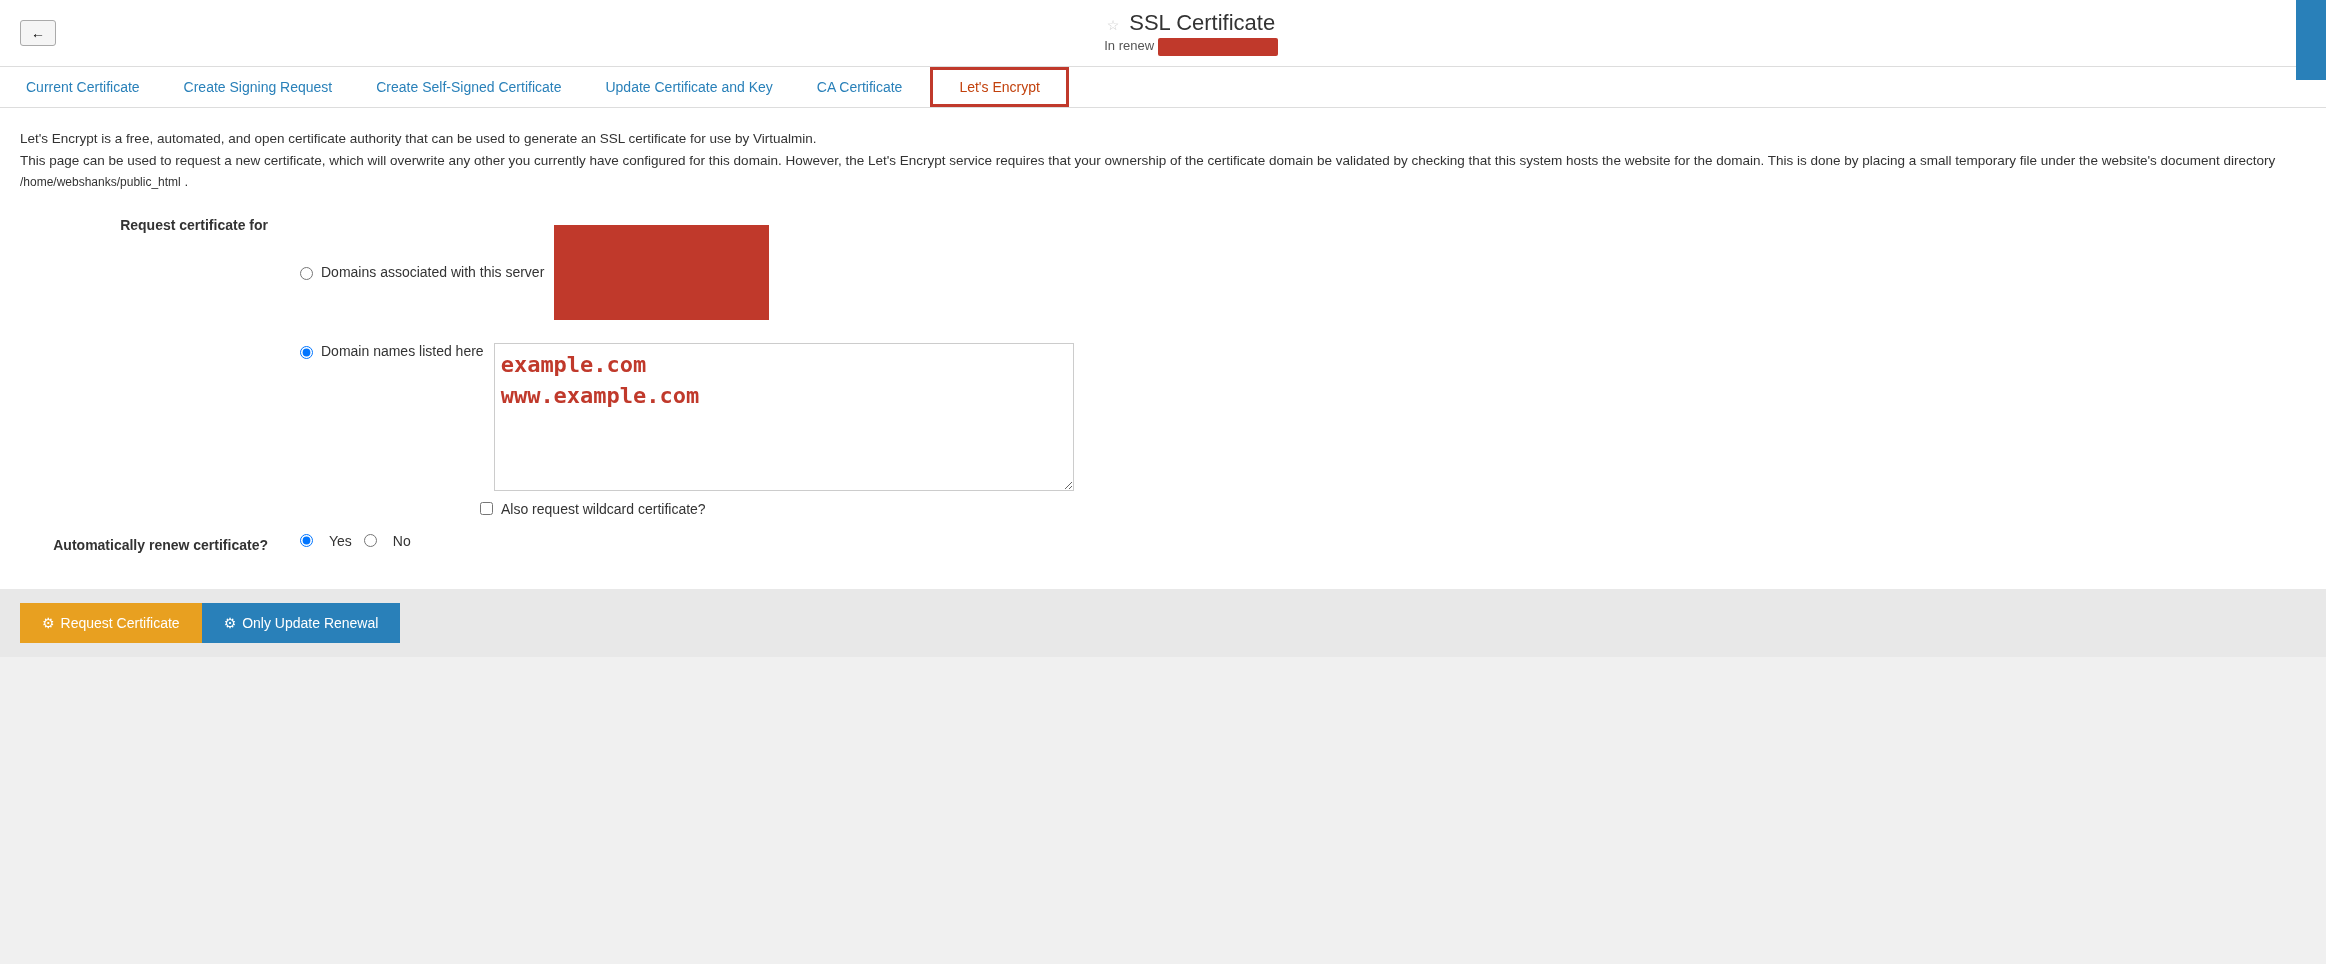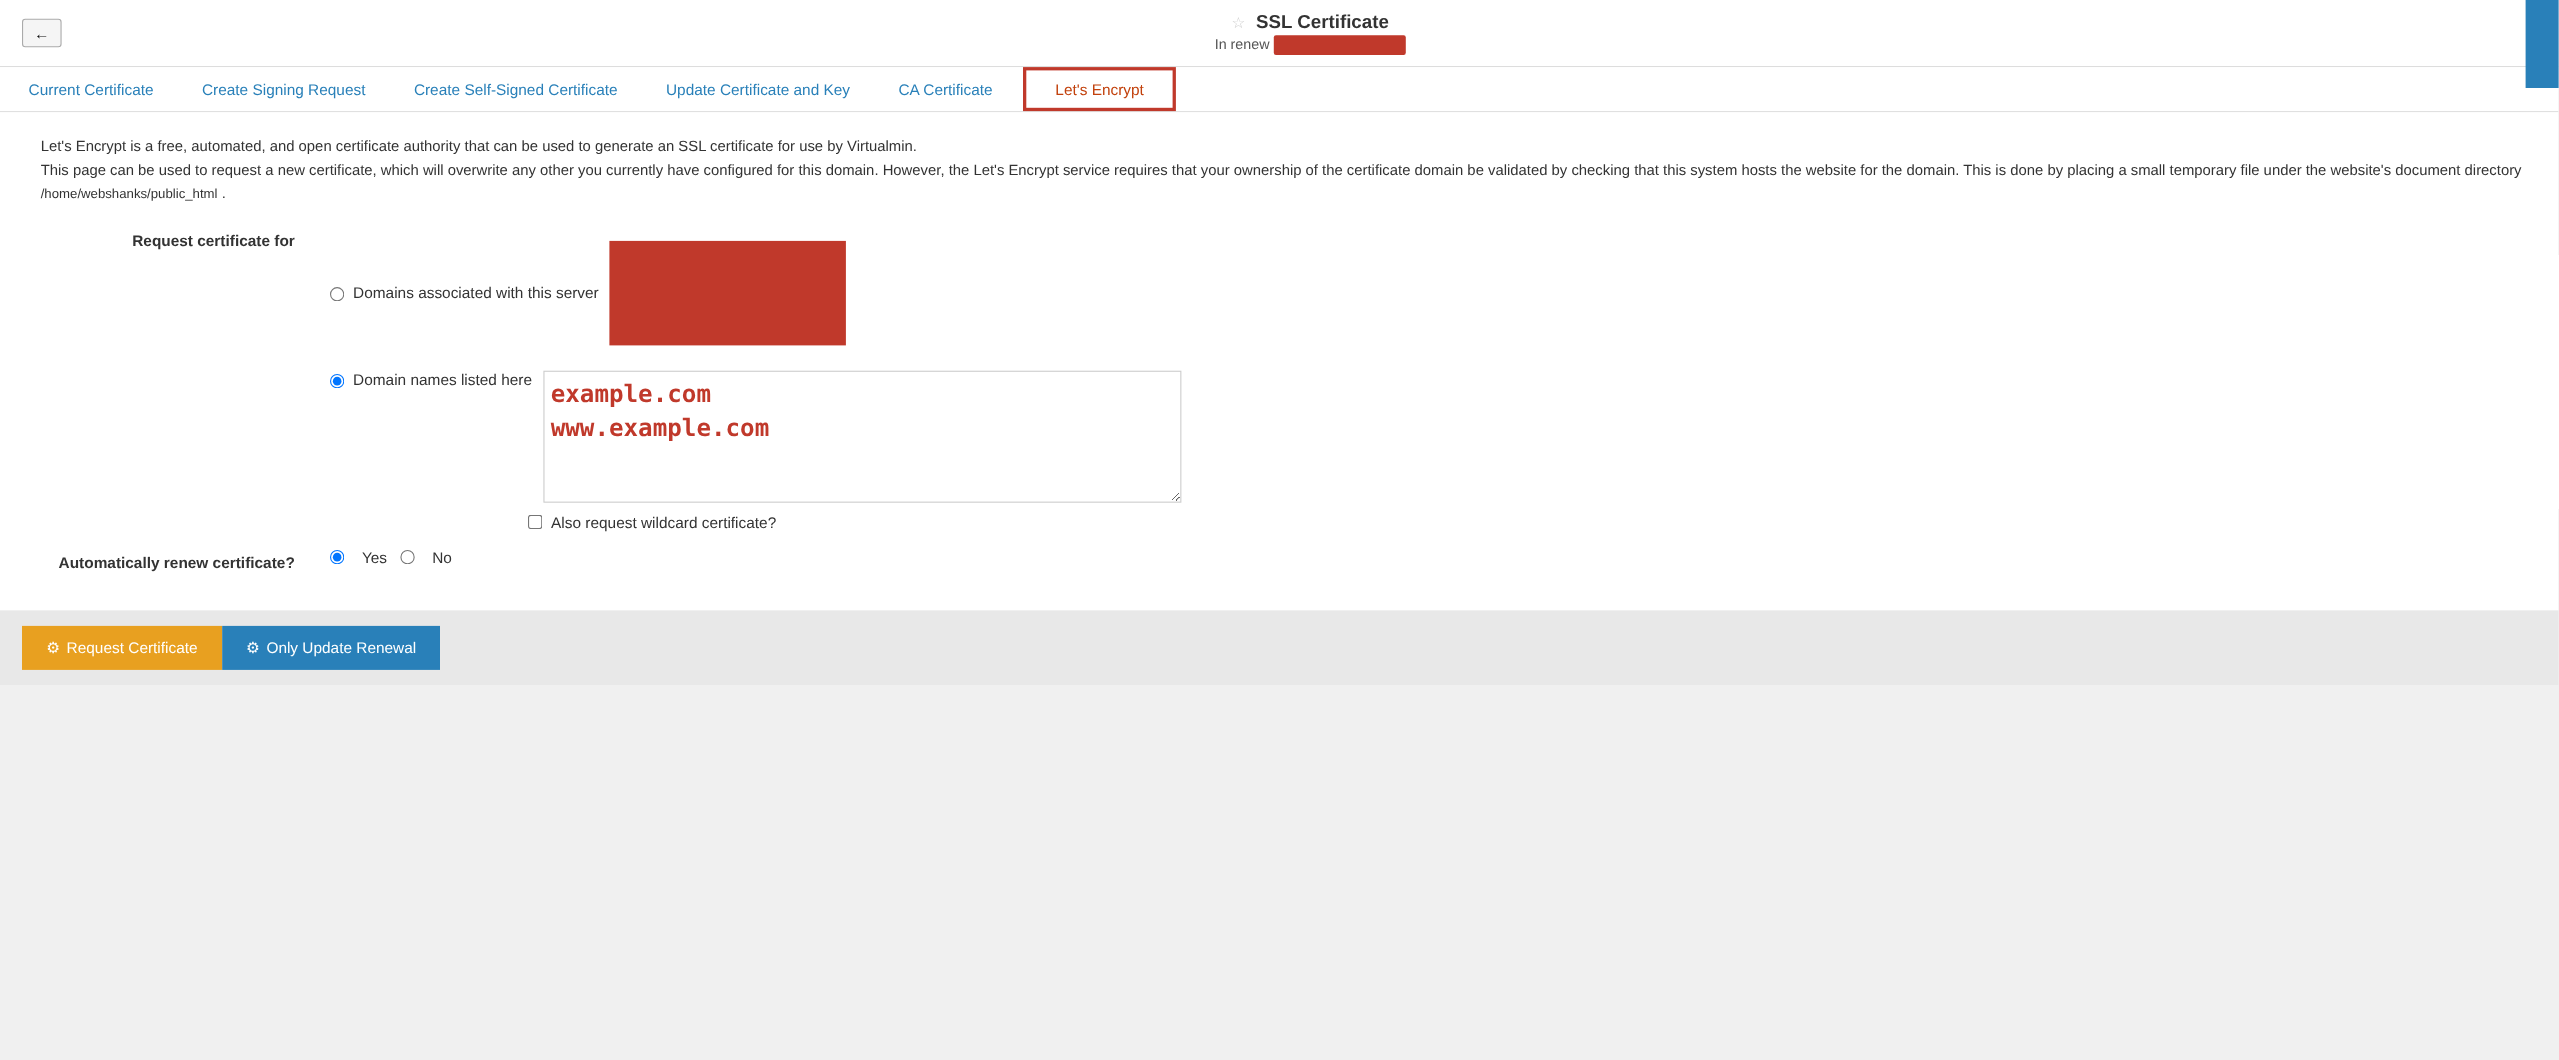--- a/index.html
+++ b/index.html
@@ -80,21 +80,20 @@
     }
     .content-area {
       background: #fff;
       padding: 20px;
     }
     .description {
       font-size: 13.5px;
       color: #333;
       line-height: 1.6;
       margin-bottom: 20px;
-      margin-left: 17px;
     }
     .description code {
       font-family: Liberation Sans, sans-serif;
       font-size: 12px;
     }
     .form-section {
       margin-top: 10px;
     }
     .form-row {
       display: flex;
@@ -124,21 +123,21 @@
       margin-top: 3px;
     }
     .redacted-box {
       background: #c0392b;
       width: 215px;
       height: 95px;
       margin-left: 4px;
     }
     .domain-textarea {
       width: 580px;
-      height: 120px;
+      height: 148px;
       border: 1px solid #ccc;
       padding: 6px;
       font-size: 14px;
       resize: both;
       color: #c0392b;
       font-size: 22px;
       font-weight: bold;
       line-height: 1.4;
     }
     .wildcard-row {
@@ -194,21 +193,21 @@
 </head>
 <body>
 
 <div style="position: relative;">
 
   <div class="top-bar">
     <button class="back-btn">←</button>
     <div class="page-title-area">
       <div>
         <span class="star-icon">☆</span>
-        <span style="font-size:17px;font-weight:bold;">SSL Certificate</span>
+        <span style="font-size:22px;">SSL Certificate</span>
       </div>
       <div class="domain-line">
         <span>In renew</span>
         <span class="domain-value"></span>
       </div>
     </div>
     <div class="right-blue-bar"></div>
   </div>
 
   <div class="tabs-area">

